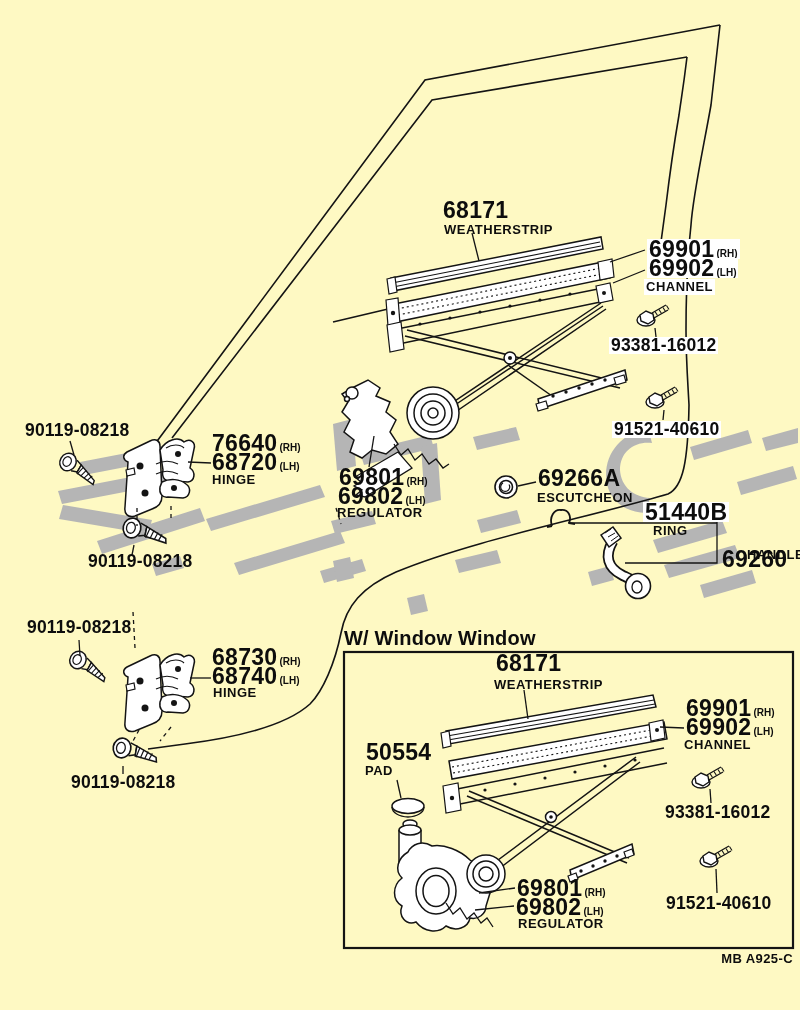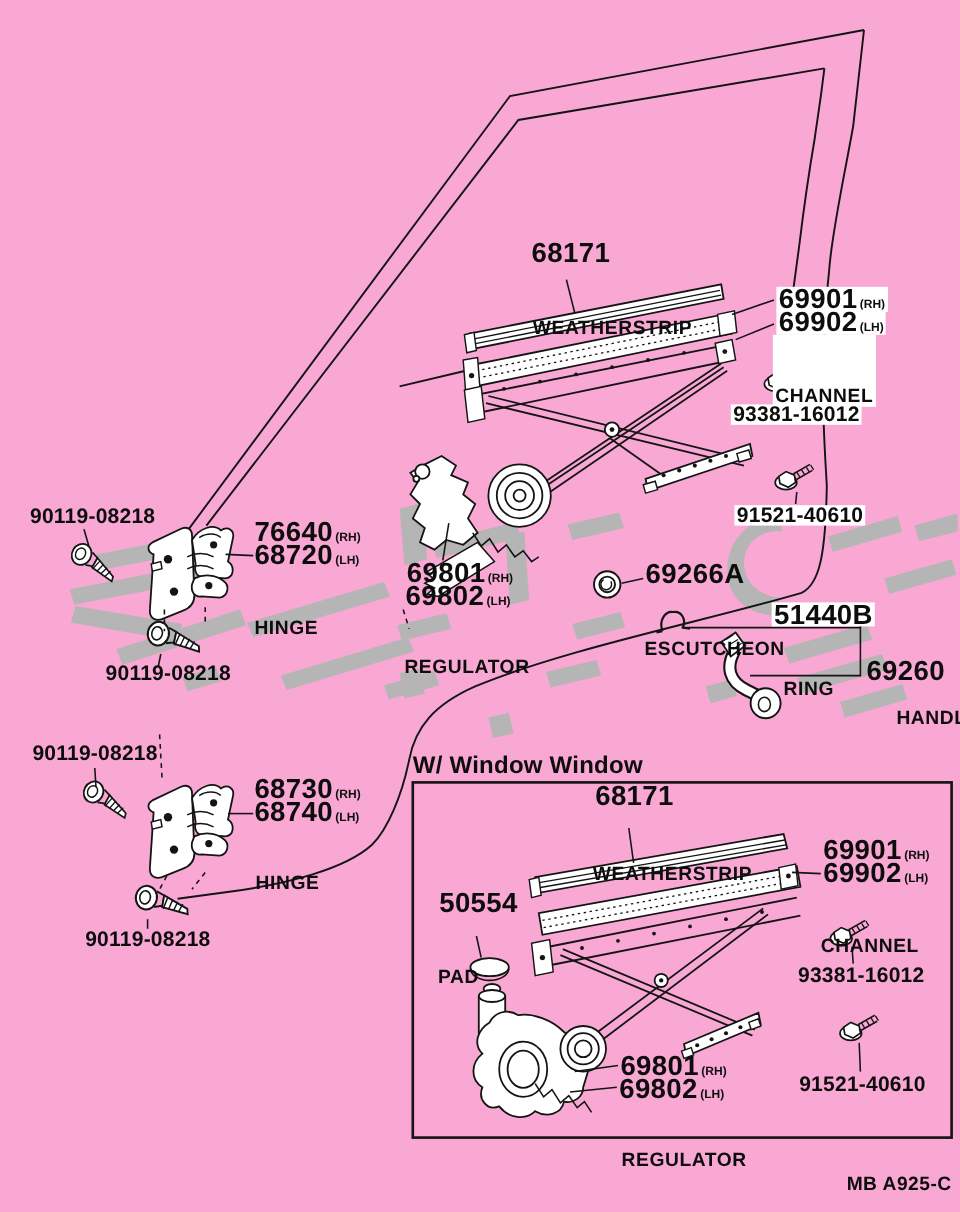--- a/index.html
+++ b/index.html
@@ -1,26 +1,26 @@
 <!DOCTYPE html>
 <html><head>
 <meta charset="utf-8">
 <style>
   html,body{margin:0;padding:0;background:#ffffff;}
-  #stage{position:relative;width:800px;height:1010px;background:#f9a8d4;overflow:hidden;
+  #stage{position:relative;width:800px;height:1010px;background:#fef9c3;overflow:hidden;
          font-family:"Liberation Sans",sans-serif;}
   #art{position:absolute;left:0;top:0;z-index:1;}
   .lbl{position:absolute;white-space:nowrap;display:flex;align-items:baseline;
        color:#0d0d0d;z-index:2;font-weight:700;font-family:"Liberation Sans",sans-serif;}
   .num{font-size:23px;line-height:20px;letter-spacing:.3px;}
   .side{font-size:10px;margin-left:2px;}
-  .word{font-size:16px;line-height:16px;letter-spacing:.5px;margin-top:44px;}
+  .word{font-size:13px;line-height:16px;letter-spacing:.5px;}
   .pn{font-size:17.5px;line-height:17px;letter-spacing:.2px;}
   .hdr{font-size:20px;letter-spacing:.2px;}
-  .ftr{font-size:16px;letter-spacing:.4px;margin-top:28px;}
+  .ftr{font-size:13px;letter-spacing:.4px;}
   .mask{background:#ffffff;padding:0 2px;}
   .right{justify-content:flex-end;}
 </style>
 </head>
 <body>
 
 <div id="stage">
 
 <svg id="art" width="800" height="1010" viewBox="0 0 800 1010">
   <defs>

